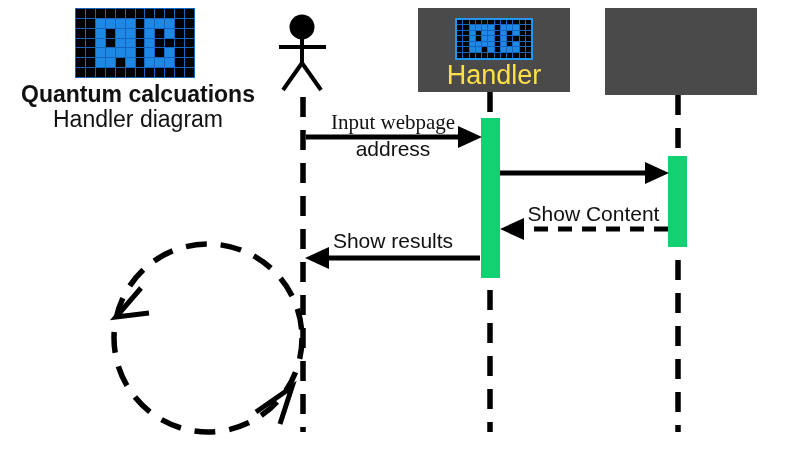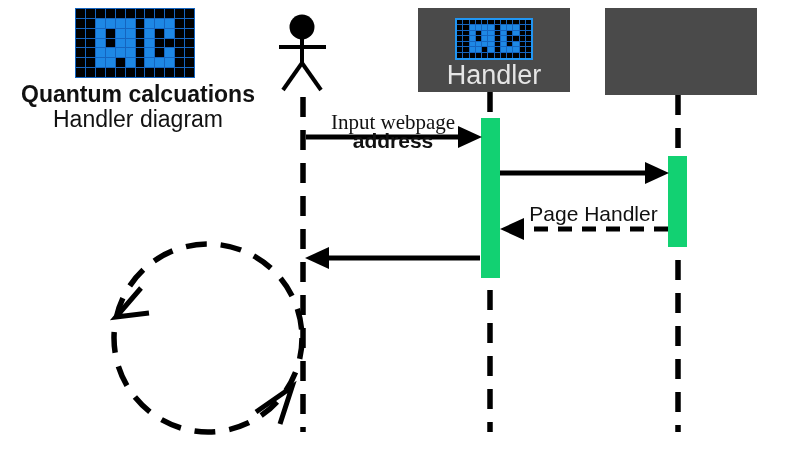--- a/index.html
+++ b/index.html
@@ -209,21 +209,21 @@
         <div style="background: rgb(0, 0, 0);"></div>
         <div style="background: rgb(0, 0, 0);"></div>
         <div style="background: rgb(0, 0, 0);"></div>
         <div style="background: rgb(0, 0, 0);"></div>
         <div style="background: rgb(0, 0, 0);"></div>
         <div style="background: rgb(0, 0, 0);"></div>
         <div style="background: rgb(0, 0, 0);"></div>
         <div style="background: rgb(0, 0, 0);"></div>
         <div style="background: rgb(0, 0, 0);"></div>
       </div>
-    <div class="pbox-label" style="color: #e5e5e5;">Handler</div>
+    <div class="pbox-label" style="color: #fde047;">Handler</div>
   </div>
 
   <div class="abs pbox pbox-third" style="background: rgb(74, 74, 74);">
   </div>
 
   <svg width="806" height="453" viewBox="0 0 806 453">
 
     <g>
       <circle cx="302" cy="27" r="12.5" fill="#000"></circle>
       <line x1="302" y1="39" x2="302" y2="64" class="stroke" stroke-width="4"></line>
@@ -260,17 +260,18 @@
     </g>
 
     <g>
       <circle cx="208" cy="338" r="94" class="stroke" stroke-width="5.5" stroke-dasharray="21 14"></circle>
       <polyline points="141,288 116,317 149,313" class="stroke" stroke-width="5"></polyline>
       <polyline points="256,412 292,387 280,424" class="stroke" stroke-width="5"></polyline>
     </g>
   </svg>
 
   <div class="abs msg ctr" style="left:305px;top:110px;width:176px;font-family:Liberation Serif, serif;">Input webpage</div>
-  <div class="abs msg ctr" style="left:305px;top:129px;width:176px;font-weight:bold;">address</div>
-  <div class="abs msg ctr" style="left:500px;top:202px;width:187px;">Page Handler</div>
+  <div class="abs msg ctr" style="left:305px;top:137px;width:176px;">address</div>
+  <div class="abs msg ctr" style="left:500px;top:202px;width:187px;">Show Content</div>
+  <div class="abs msg ctr" style="left:305px;top:229px;width:176px;">Show results</div>
 
 
 </div>
 
 </body></html>

